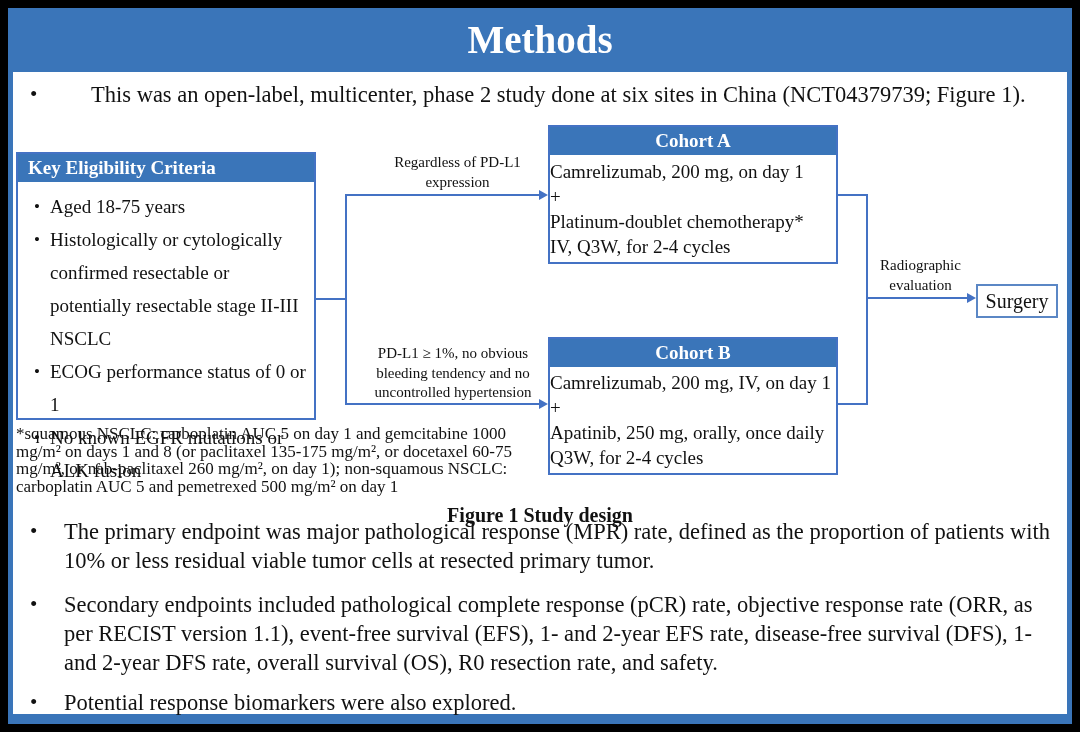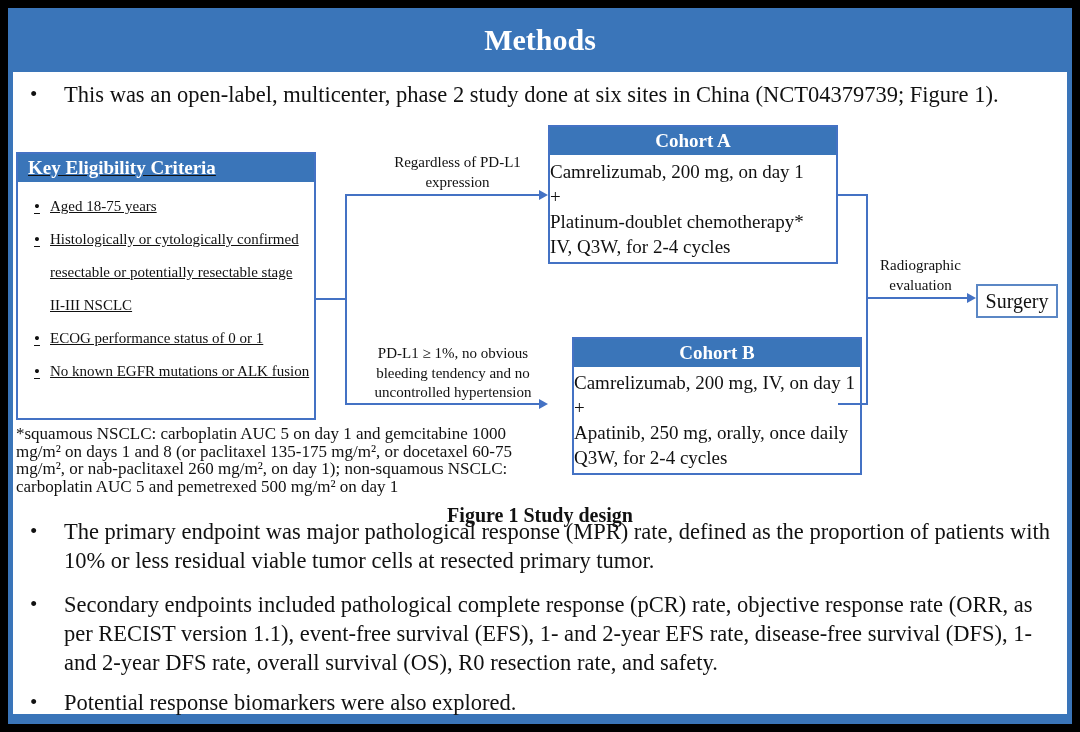--- a/index.html
+++ b/index.html
@@ -5,44 +5,44 @@
   html,body{margin:0;padding:0;}
   body{
     width:1080px;height:732px;position:relative;background:#000;
     font-family:"Liberation Serif","DejaVu Serif",serif;color:#111;
     overflow:hidden;
   }
   .abs{position:absolute;}
   .slide-bg{left:8px;top:8px;width:1064px;height:716px;background:#fff;}
   .band{background:var(--band-blue,#3A75B9);}
   .title-band{left:8px;top:8px;width:1064px;height:64px;display:flex;align-items:center;justify-content:center;}
-  .slide-title{color:#fff;font-size:30px;font-weight:bold;line-height:64px;}
+  .slide-title{color:#fff;font-size:39px;font-weight:bold;line-height:64px;}
   .frame-left{left:8px;top:72px;width:5px;height:650px;}
   .frame-right{left:1067px;top:72px;width:5px;height:650px;}
   .bottom-band{left:8px;top:714px;width:1064px;height:10px;}
 
   .bullet-row{display:flex;align-items:flex-start;}
   .bullet-marker{width:34px;flex:0 0 34px;font-size:21px;line-height:29px;text-align:left;padding-left:4px;}
   .bullet-text{flex:1;font-size:22.5px;line-height:29px;}
-  .nowrap .bullet-text{white-space:nowrap;}
+  .nowrap .bullet-text{white-space:nowrap;margin-left:27px;}
 
   
-  .elig-box{left:16px;top:152px;width:300px;height:268px;border:2px solid var(--border-blue,#4472C4);box-sizing:border-box;background:#fff;text-decoration:underline;}
+  .elig-box{left:16px;top:152px;width:300px;height:268px;border:2px solid var(--border-blue,#4472C4);box-sizing:border-box;background:#fff;}
   .elig-header{height:28px;background:var(--band-blue,#3A75B9);color:#fff;font-weight:bold;font-size:19px;line-height:28px;padding-left:10px;}
   .elig-body{padding:8px 4px 0 6px;}
   .elig-item{display:flex;}
   .elig-marker{flex:0 0 26px;font-size:17px;line-height:33px;text-align:center;}
-  .elig-text{flex:1;font-size:15px;line-height:33px;}
+  .elig-text{flex:1;font-size:19px;line-height:33px;}
 
   .footnote{left:16px;top:425px;width:528px;font-size:17px;line-height:17.5px;}
 
   
   .cohort-box{width:290px;border:2px solid var(--border-blue,#4472C4);box-sizing:border-box;background:#fff;display:flex;flex-direction:column;}
   .cohort-a{left:548px;top:125px;height:139px;}
-  .cohort-b{left:548px;top:337px;height:138px;margin-left:24px;}
+  .cohort-b{left:548px;top:337px;height:138px;}
   .cohort-header{height:28px;background:var(--band-blue,#3A75B9);color:#ffffff;font-weight:bold;font-size:19px;line-height:28px;text-align:center;flex:0 0 28px;}
   .cohort-body{flex:1;display:flex;flex-direction:column;align-items:flex-start;justify-content:center;}
   .cohort-line{font-size:19px;line-height:25px;text-align:center;}
 
   
   .hline{height:2px;background:var(--line-blue,#4472C4);}
   .vline{width:2px;background:var(--line-blue,#4472C4);}
   .arrow-head{width:0;height:0;border-top:5px solid transparent;border-bottom:5px solid transparent;border-left:9px solid var(--line-blue,#4472C4);}
 
   .branch-label{font-size:15px;line-height:19.5px;text-align:center;}

